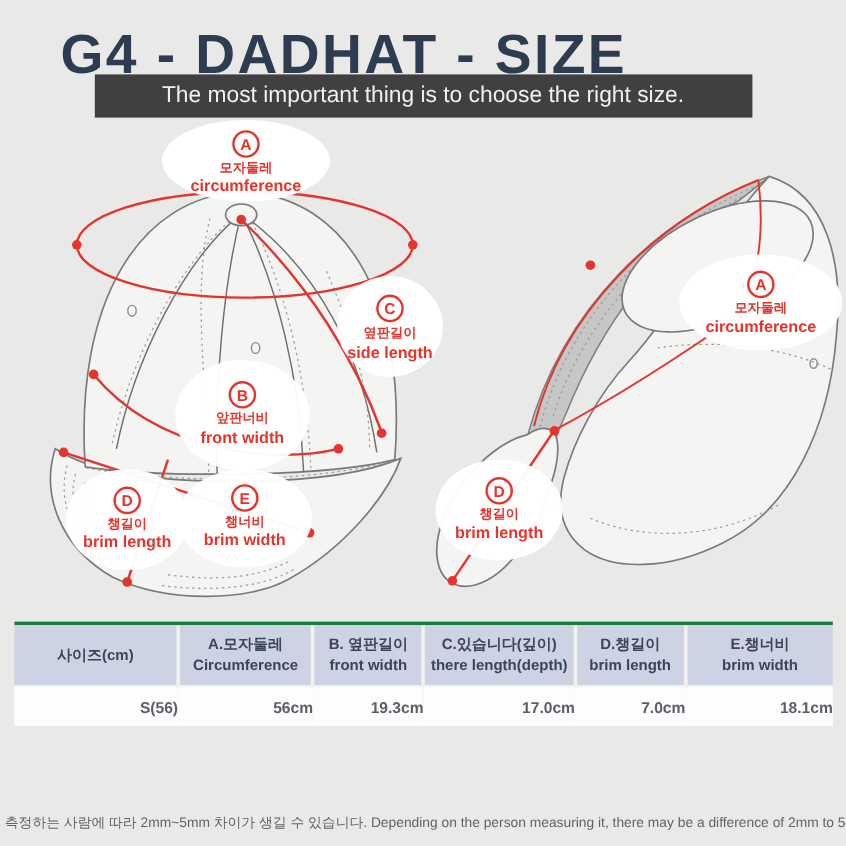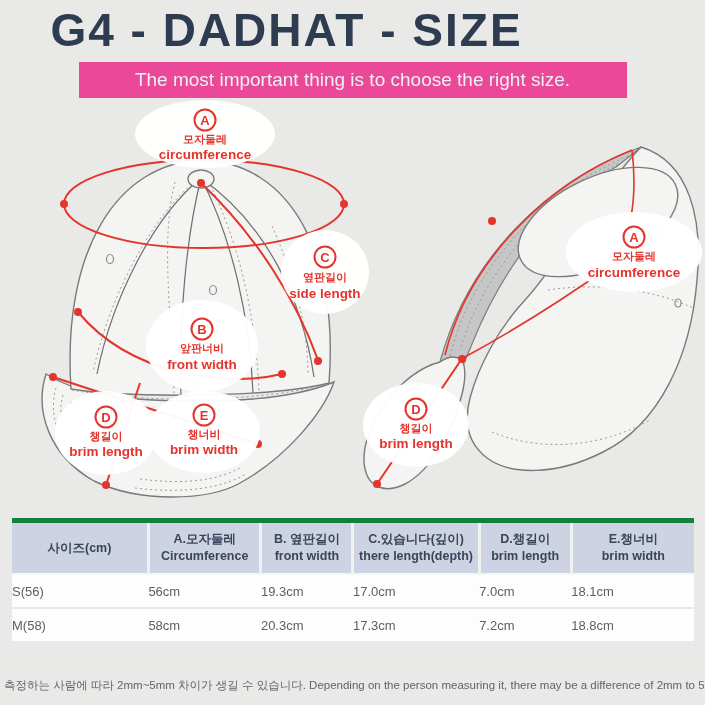--- a/index.html
+++ b/index.html
@@ -5,63 +5,63 @@
   html,body{margin:0;padding:0;}
   body{
     width:705px;height:705px;
     background:#e9e9e7;
     font-family:"Liberation Sans",sans-serif;
     overflow:hidden;
   }
   #stage{position:relative;width:705px;height:705px;background:#e9e9e7;}
   
   .title{
-    position:absolute;top:0;left:0;width:573px;
+    position:absolute;top:15px;left:0;width:573px;
     text-align:center;
     font-size:46px;font-weight:bold;letter-spacing:2px;
     color:#2e3c52;line-height:60px;height:60px;
   }
   
   .banner{
     position:absolute;top:62px;left:50%;transform:translateX(-50%);
     width:548px;height:36px;
-    background:#ec4899;color:#eef1f4;
+    background:#404040;color:#eef1f4;
     text-align:center;font-size:19px;line-height:36px;
   }
   
   .diagram{position:absolute;top:100px;left:0;width:705px;height:418px;}
   .hat-line{fill:#f4f4f2;stroke:#7a7a7a;stroke-width:1.4;}
   .seam{fill:none;stroke:#6f6f6f;stroke-width:1.2;}
   .stitch{fill:none;stroke:#9a9a9a;stroke-width:1;stroke-dasharray:2 3;}
   .red-line{fill:none;stroke:#e4342c;stroke-width:2;}
   .red-thin{fill:none;stroke:#e4342c;stroke-width:1.6;}
   .red-dot{fill:#e4342c;stroke:none;}
   .bubble{fill:#ffffff;fill-opacity:0.96;}
   .c-circle{fill:none;stroke:#e4342c;stroke-width:2;}
   .c-letter{fill:#e4342c;font-size:13px;font-weight:bold;text-anchor:middle;}
   .c-ko{fill:#e4342c;font-size:11px;font-weight:bold;text-anchor:middle;}
   .c-en{fill:#e4342c;font-size:13.5px;font-weight:bold;text-anchor:middle;}
   
   .table-wrap{
     position:absolute;top:518px;left:12px;width:682px;
-    border-top:5px solid #15803d;
+    border-top:3px solid #15803d;
   }
   table{width:100%;border-collapse:collapse;table-layout:fixed;}
   thead th{
     background:#cdd3e3;color:#3a455b;
     font-size:12.5px;font-weight:bold;height:50px;
     border-bottom:2px solid #f6f6f5;
     padding:0;vertical-align:middle;text-align:center;
   }
   thead th + th{border-left:3px solid #f1f1ef;}
   thead th .l1,thead th .l2{display:block;line-height:17px;}
   tbody td{
     background:#fdfdfd;color:#5b6067;
-    font-size:13px;text-align:left;height:32px;
-    border-bottom:2px solid #e9e9ec;padding:0;
+    font-size:13px;text-align:right;height:32px;
+    border-bottom:2px solid #e9e9ec;padding:0;font-weight:bold;
   }
   
   .footnote{
     position:absolute;top:678px;left:4px;width:700px;
     font-size:11.5px;color:#5f646c;white-space:nowrap;
   }
 </style>
 </head>
 <body>
 
@@ -230,27 +230,19 @@
       </thead>
       <tbody>
         <tr>
           <td>S(56)</td>
           <td>56cm</td>
           <td>19.3cm</td>
           <td>17.0cm</td>
           <td>7.0cm</td>
           <td>18.1cm</td>
         </tr>
-        <tr>
-          <td>M(58)</td>
-          <td>58cm</td>
-          <td>20.3cm</td>
-          <td>17.3cm</td>
-          <td>7.2cm</td>
-          <td>18.8cm</td>
-        </tr>
       </tbody>
     </table>
   </div>
 
   <div class="footnote">측정하는 사람에 따라 2mm~5mm 차이가 생길 수 있습니다. Depending on the person measuring it, there may be a difference of 2mm to 5mm.</div>
 
 </div>
 
 </body></html>

